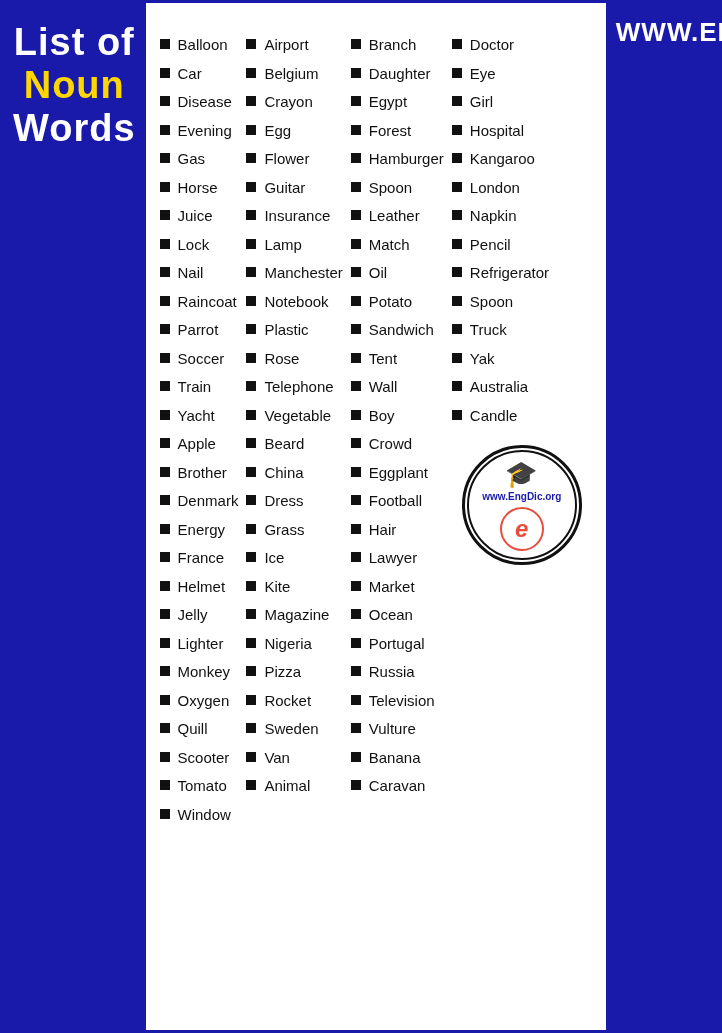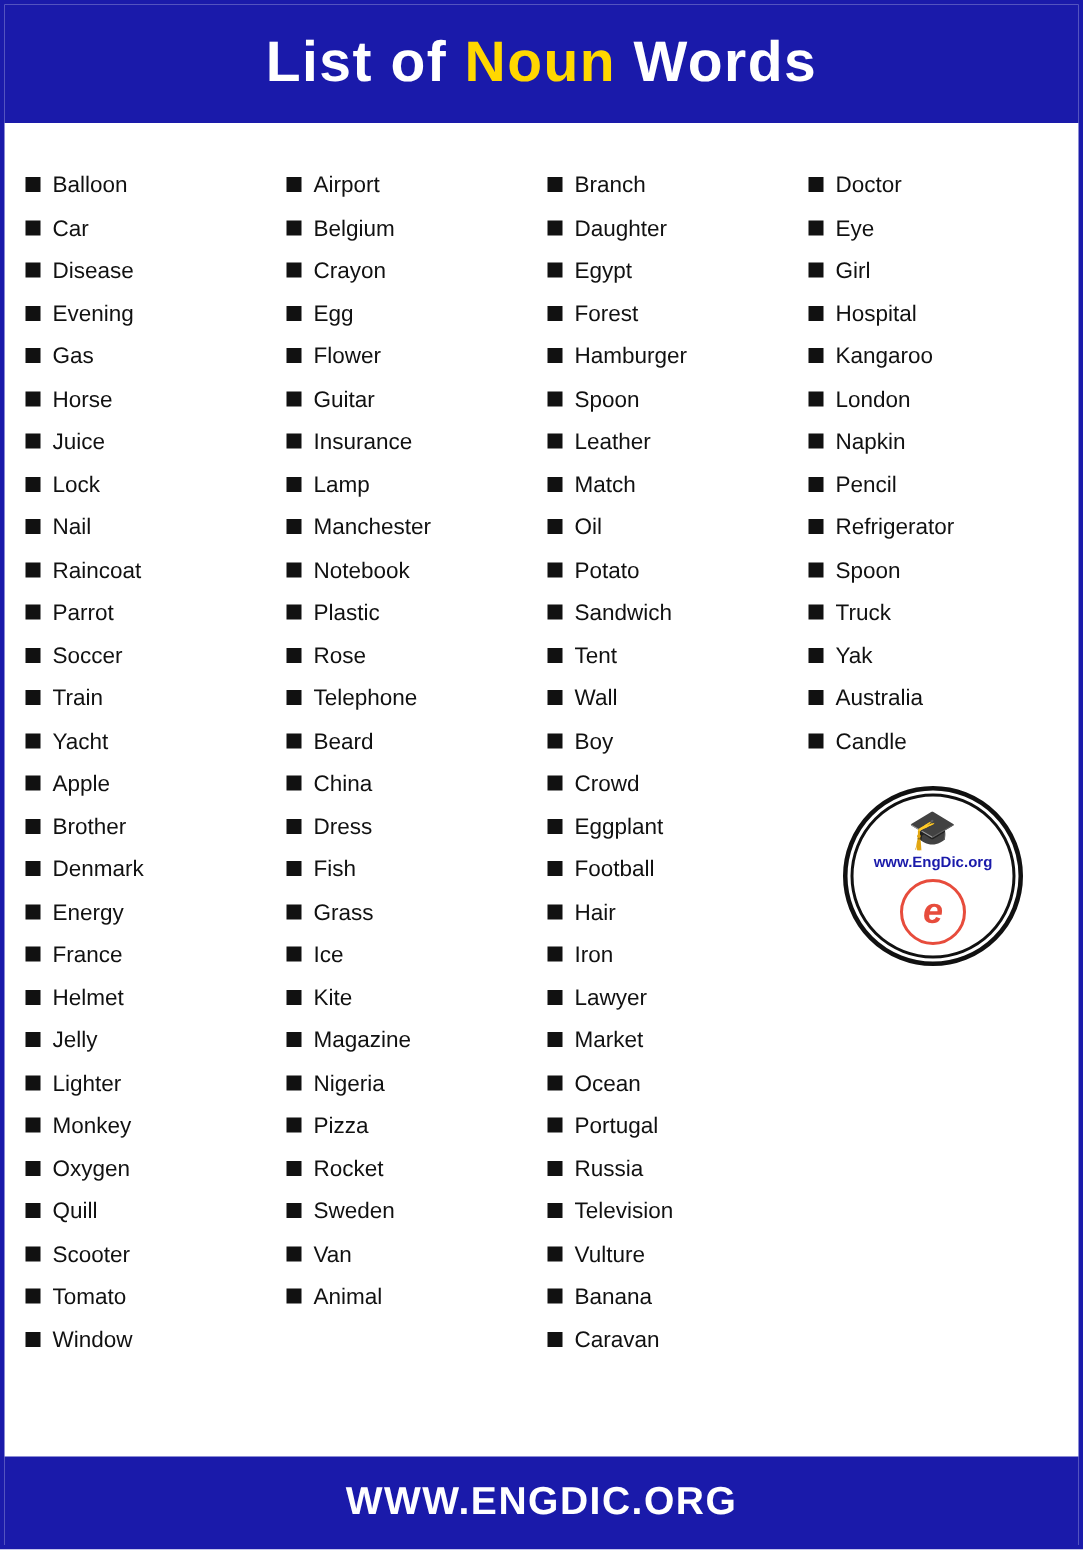--- a/index.html
+++ b/index.html
@@ -8,21 +8,21 @@
       background: #fff;
       width: 722px;
       min-height: 1033px;
     }
     .page-wrapper {
       width: 722px;
       min-height: 1033px;
       background: #fff;
       border: 3px solid #1a1aaa;
       display: flex;
-      flex-direction: column;
+      flex-direction: row;
     }
     .header {
       background: #1a1aaa;
       color: white;
       text-align: center;
       padding: 18px 10px;
     }
     .header h1 {
       font-size: 38px;
       font-weight: 900;
@@ -280,33 +280,33 @@
         <div class="word-item">
           <span class="bullet"></span>
           <span>Rose</span>
         </div>
         <div class="word-item">
           <span class="bullet"></span>
           <span>Telephone</span>
         </div>
         <div class="word-item">
           <span class="bullet"></span>
+          <span>Vegetable</span>
+        </div>
+        <div class="word-item">
+          <span class="bullet"></span>
           <span>Beard</span>
         </div>
         <div class="word-item">
           <span class="bullet"></span>
           <span>China</span>
         </div>
         <div class="word-item">
           <span class="bullet"></span>
           <span>Dress</span>
-        </div>
-        <div class="word-item">
-          <span class="bullet"></span>
-          <span>Fish</span>
         </div>
         <div class="word-item">
           <span class="bullet"></span>
           <span>Grass</span>
         </div>
         <div class="word-item">
           <span class="bullet"></span>
           <span>Ice</span>
         </div>
         <div class="word-item">
@@ -407,24 +407,20 @@
           <span class="bullet"></span>
           <span>Eggplant</span>
         </div>
         <div class="word-item">
           <span class="bullet"></span>
           <span>Football</span>
         </div>
         <div class="word-item">
           <span class="bullet"></span>
           <span>Hair</span>
-        </div>
-        <div class="word-item">
-          <span class="bullet"></span>
-          <span>Iron</span>
         </div>
         <div class="word-item">
           <span class="bullet"></span>
           <span>Lawyer</span>
         </div>
         <div class="word-item">
           <span class="bullet"></span>
           <span>Market</span>
         </div>
         <div class="word-item">

